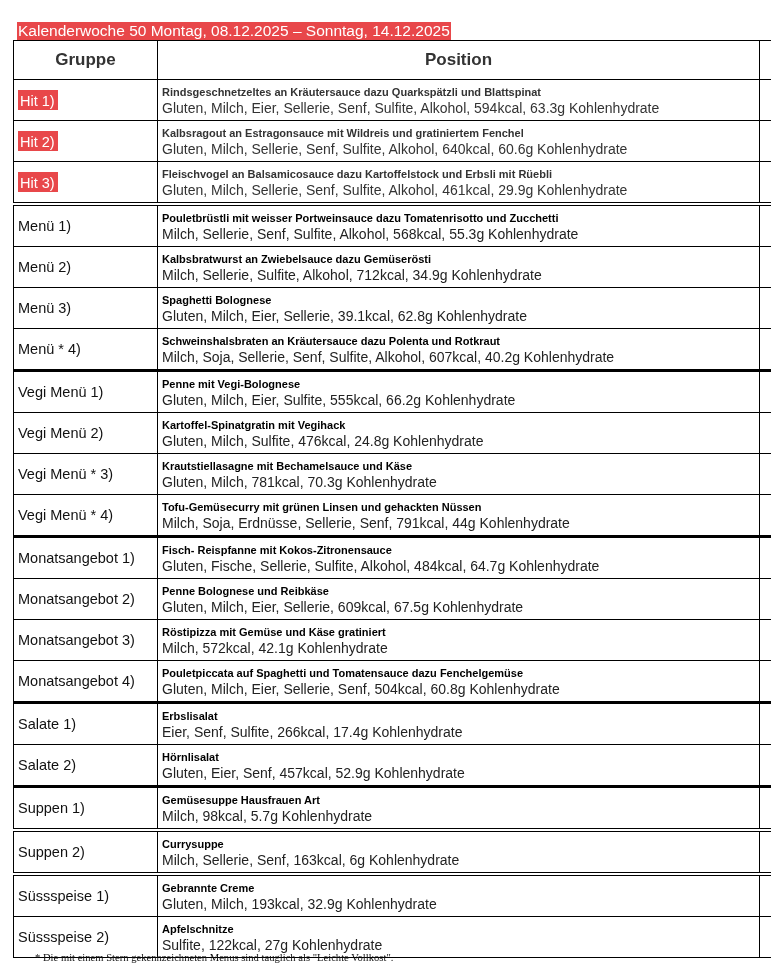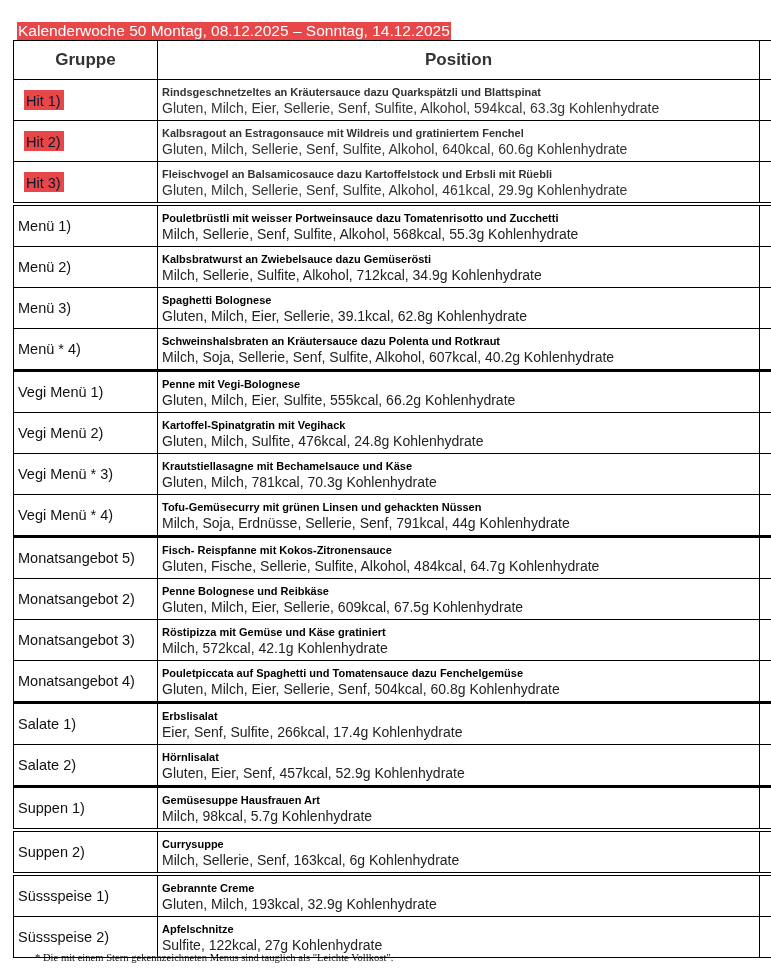--- a/index.html
+++ b/index.html
@@ -15,21 +15,21 @@
   table.menu col.c1 { width: 144px; }
   table.menu col.c2 { width: 602px; }
   table.menu col.c3 { width: 84px; }
   table.menu td, table.menu th { border: 1.5px solid #000; padding: 0; vertical-align: middle; }
   table.menu th { height: 38px; font-weight: bold; font-size: 17px; color: #333; text-align: center; }
   table.menu td.grp { padding-left: 4px; font-size: 14.5px; color: #111; white-space: nowrap; }
   table.menu td.pos { padding-left: 4px; height: 40px; }
   .dish { font-weight: bold; font-size: 11px; line-height: 16px; white-space: nowrap; }
   .info { font-size: 14px; line-height: 16px; color: #222; white-space: nowrap; }
   tr.hit .dish, tr.hit .info { color: #333; }
-  .hit-label { display: inline-block; background: #e8474a; color: #0f172a; padding: 3px 3px 1px 2px; margin-left: 10px; }
+  .hit-label { display: inline-block; background: #e8474a; color: #ffffff; padding: 3px 3px 1px 2px; margin-left: 4px; }
   tr.sec-double td { border-top: 4px double #000; }
   tr.sec-thick td { border-top: 3px solid #000; }
   tr.hdr th.blank { border-right: none; }
   .footer {
     position: absolute; left: 35px; top: 952px; font-family: Liberation Serif, serif;
     font-size: 10.6px; color: #111; white-space: nowrap;
   }
 </style>
 </head>
 <body>
@@ -132,21 +132,21 @@
       </tr>
       <tr>
         <td class="grp"><span>Vegi Menü * 4)</span></td>
         <td class="pos">
           <div class="dish">Tofu-Gemüsecurry mit grünen Linsen und gehackten Nüssen</div>
           <div class="info">Milch, Soja, Erdnüsse, Sellerie, Senf, 791kcal, 44g Kohlenhydrate</div>
         </td>
         <td style="border-right: none;"></td>
       </tr>
       <tr class="sec-thick">
-        <td class="grp"><span>Monatsangebot 5)</span></td>
+        <td class="grp"><span>Monatsangebot 1)</span></td>
         <td class="pos">
           <div class="dish">Fisch- Reispfanne mit Kokos-Zitronensauce</div>
           <div class="info">Gluten, Fische, Sellerie, Sulfite, Alkohol, 484kcal, 64.7g Kohlenhydrate</div>
         </td>
         <td style="border-right: none;"></td>
       </tr>
       <tr>
         <td class="grp"><span>Monatsangebot 2)</span></td>
         <td class="pos">
           <div class="dish">Penne Bolognese und Reibkäse</div>

